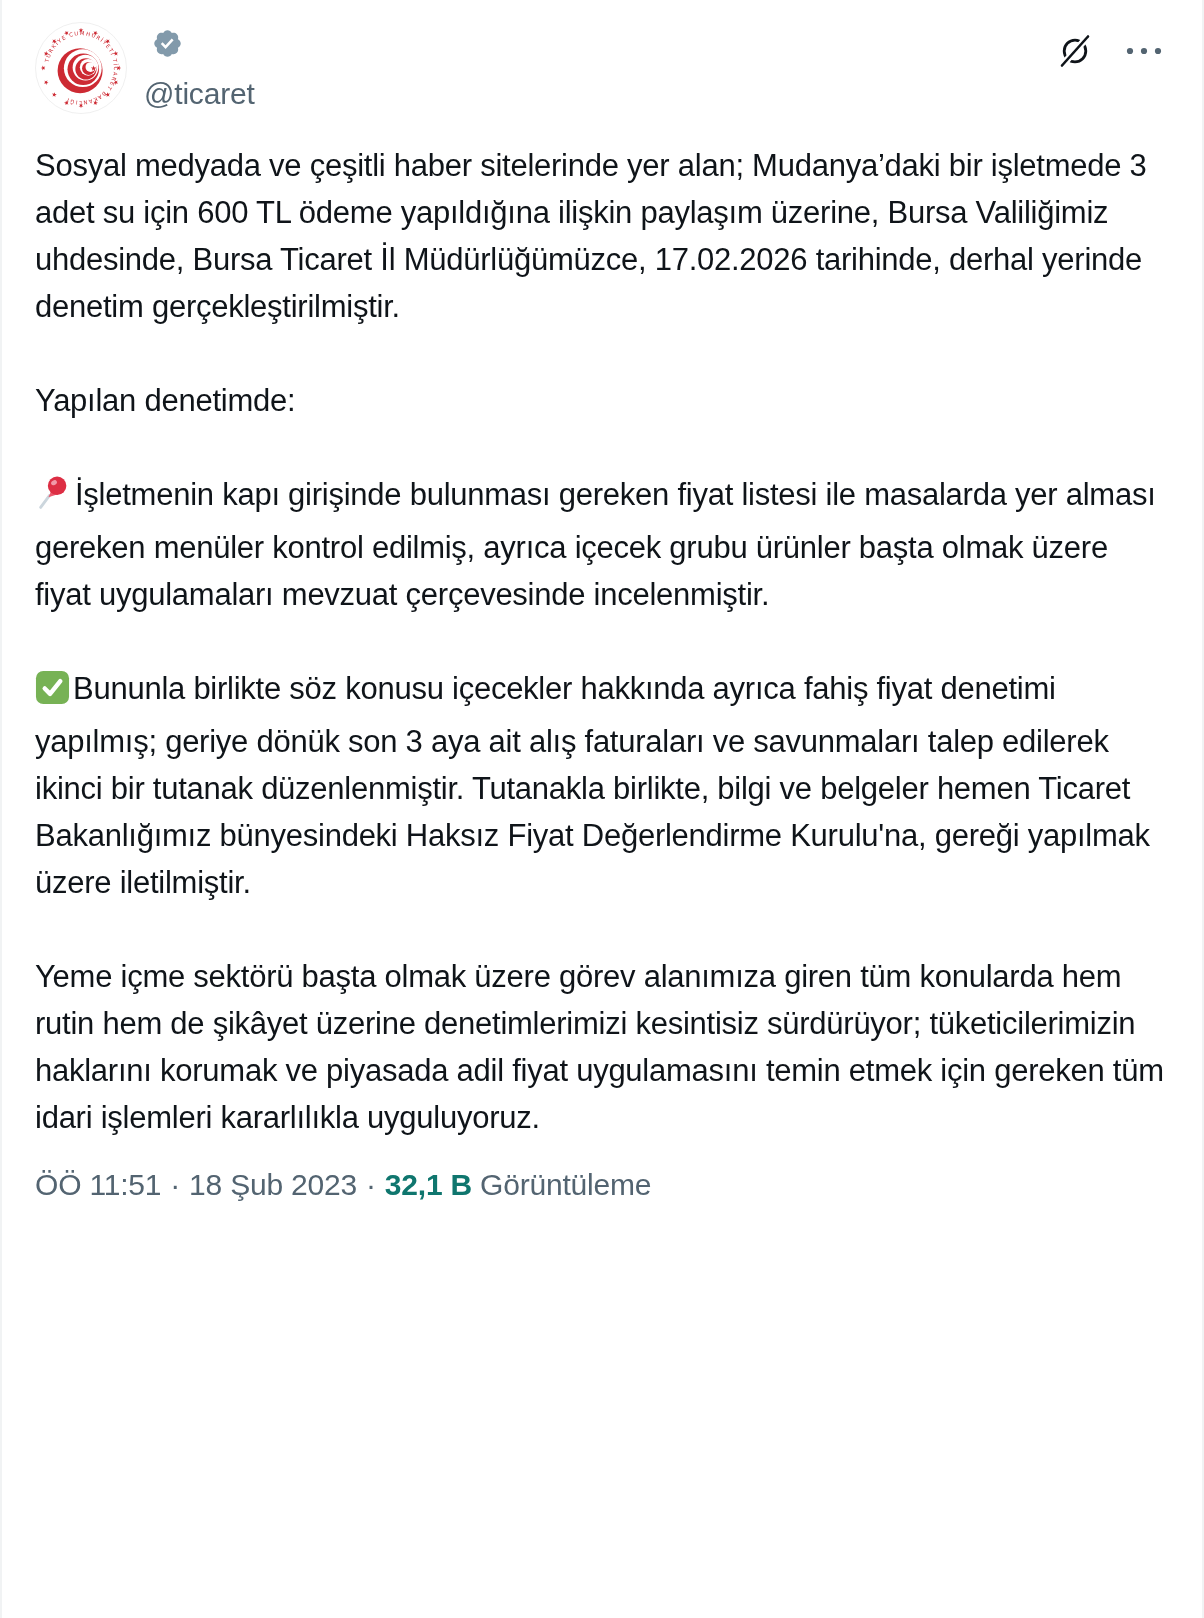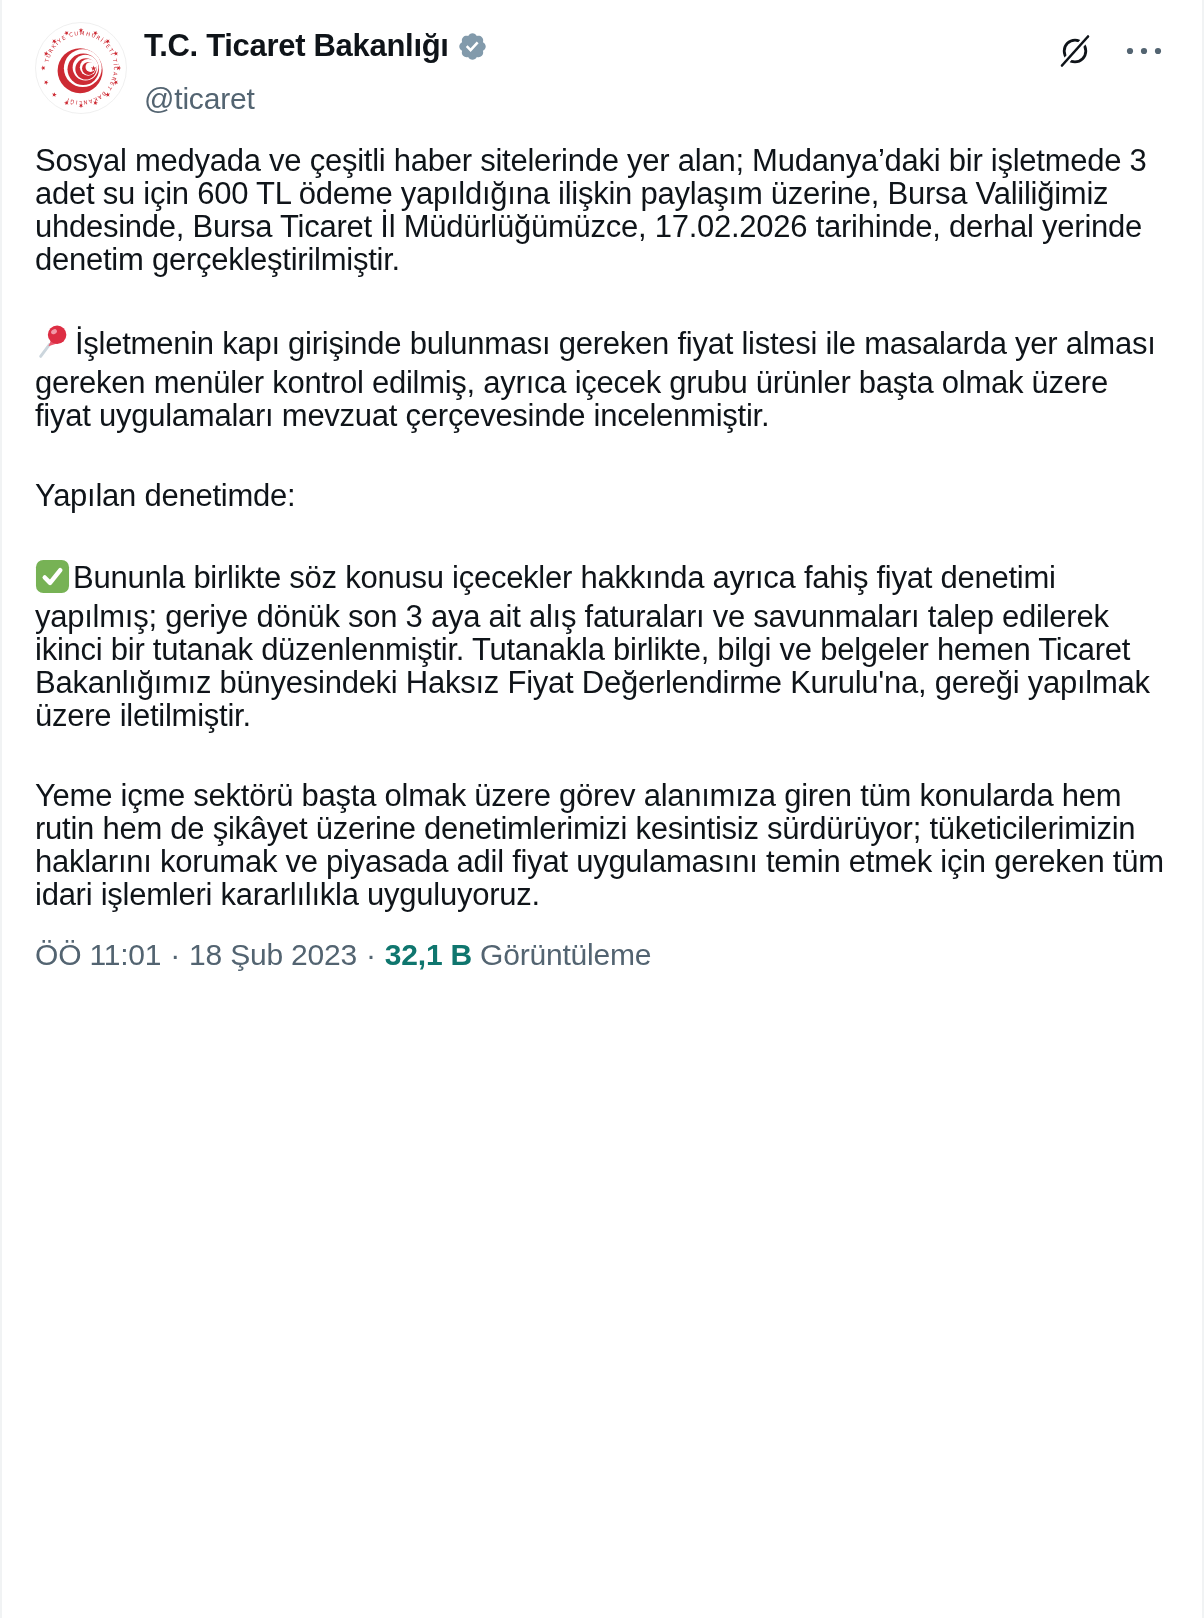--- a/index.html
+++ b/index.html
@@ -35,21 +35,21 @@
   .handle { font-size: 30px; color: #536471; margin-top: 18px; letter-spacing: -0.2px; }
   .header-actions {
     margin-left: auto; display: flex; align-items: center;
     gap: 32px; padding-top: 12px; padding-right: 4px;
   }
   .icon-btn { display: inline-flex; cursor: pointer; }
   
   .tweet-body { margin-top: 28px; }
   .tweet-body p {
     margin: 0 0 47px 0;
-    font-size: 31px; line-height: 33px; letter-spacing: -0.25px;
+    font-size: 31px; line-height: 47px; letter-spacing: -0.25px;
     color: #0f1419;
   }
   .tweet-body p:last-child { margin-bottom: 1px; }
   .emoji { display: inline-block; vertical-align: -6px; margin-right: 3px; }
   
   .tweet-meta {
     margin-top: 27px;
     font-size: 30px; color: #536471; letter-spacing: -0.2px;
   }
   .tweet-meta .sep { margin: 0 9px; }
@@ -95,21 +95,20 @@
         <circle cx="55.5" cy="51" r="11.8" fill="#cd2a33"></circle>
         <circle cx="58" cy="49.2" r="9.3" fill="#ffffff"></circle>
         <circle cx="58.5" cy="50.5" r="7.3" fill="#cd2a33"></circle>
         <circle cx="60.5" cy="49" r="5.5" fill="#ffffff"></circle>
         <polygon fill="#cd2a33" points="64,47.3 64.76,49.45 67.04,49.51 65.24,50.9 65.88,53.09 64,51.8 62.12,53.09 62.76,50.9 60.96,49.51 63.24,49.45"></polygon>
       </svg>
     </div>
 
     <div class="id-block">
       <div class="name-row">
-        <span class="display-name">T.C. Ticaret Bakanlığı</span>
         <span class="verified-badge">
           <svg viewBox="0 0 24 24" width="31" height="31">
             <path fill="#829aab" d="M22.25 12c0-1.43-.88-2.67-2.19-3.34.46-1.39.2-2.9-.81-3.91s-2.52-1.27-3.91-.81c-.66-1.31-1.91-2.19-3.34-2.19s-2.67.88-3.33 2.19c-1.4-.46-2.91-.2-3.92.81s-1.26 2.52-.8 3.91c-1.31.67-2.2 1.91-2.2 3.34s.89 2.67 2.2 3.34c-.46 1.39-.21 2.9.8 3.91s2.52 1.26 3.91.81c.67 1.31 1.91 2.19 3.34 2.19s2.68-.88 3.34-2.19c1.39.45 2.9.2 3.91-.81s1.27-2.52.81-3.91c1.31-.67 2.19-1.91 2.19-3.34zm-11.71 4.2L6.8 12.46l1.41-1.42 2.26 2.26 4.8-5.23 1.47 1.36-6.2 6.77z"></path>
           </svg>
         </span>
       </div>
       <div class="handle">@ticaret</div>
     </div>
 
     <div class="header-actions">
@@ -126,36 +125,36 @@
           <circle cx="20" cy="6" r="3.1" fill="#536471"></circle>
           <circle cx="34" cy="6" r="3.1" fill="#536471"></circle>
         </svg>
       </span>
     </div>
   </header>
 
   <div class="tweet-body">
     <p><span>Sosyal medyada ve çeşitli haber sitelerinde yer alan; Mudanya’daki bir işletmede 3 adet su için 600 TL ödeme yapıldığına ilişkin paylaşım üzerine, Bursa Valiliğimiz uhdesinde, Bursa Ticaret İl Müdürlüğümüzce, 17.02.2026 tarihinde, derhal yerinde denetim gerçekleştirilmiştir.</span></p>
 
+    <p><span>Yapılan denetimde:</span></p>
+
     <p><span class="emoji"><svg viewBox="0 0 36 36" width="37" height="37">
             <line x1="14" y1="21" x2="5.5" y2="32.5" stroke="#ccd6dd" stroke-width="2.8" stroke-linecap="round"></line>
             <path d="M13 22.5 L17.5 13 L26 18.5 Z" fill="#ea596e"></path>
             <circle cx="21.5" cy="11.5" r="9" fill="#dd2e44"></circle>
             <ellipse cx="18.5" cy="8.5" rx="3" ry="2.2" fill="#f4abba" transform="rotate(-30 18.5 8.5)" opacity="0.85"></ellipse>
           </svg></span><span>İşletmenin kapı girişinde bulunması gereken fiyat listesi ile masalarda yer alması gereken menüler kontrol edilmiş, ayrıca içecek grubu ürünler başta olmak üzere fiyat uygulamaları mevzuat çerçevesinde incelenmiştir.</span></p>
-
-    <p><span>Yapılan denetimde:</span></p>
 
 
 
     <p><span class="emoji"><svg viewBox="0 0 36 36" width="35" height="35">
             <rect x="1" y="1" width="34" height="34" rx="7.5" fill="#77b255"></rect>
             <path d="M10 19 L15.5 24.5 L26 11.5" fill="none" stroke="#ffffff" stroke-width="4.6" stroke-linecap="round" stroke-linejoin="round"></path>
           </svg></span><span>Bununla birlikte söz konusu içecekler hakkında ayrıca fahiş fiyat denetimi yapılmış; geriye dönük son 3 aya ait alış faturaları ve savunmaları talep edilerek ikinci bir tutanak düzenlenmiştir. Tutanakla birlikte, bilgi ve belgeler hemen Ticaret Bakanlığımız bünyesindeki Haksız Fiyat Değerlendirme Kurulu'na, gereği yapılmak üzere iletilmiştir.</span></p>
 
     <p><span>Yeme içme sektörü başta olmak üzere görev alanımıza giren tüm konularda hem rutin hem de şikâyet üzerine denetimlerimizi kesintisiz sürdürüyor; tüketicilerimizin haklarını korumak ve piyasada adil fiyat uygulamasını temin etmek için gereken tüm idari işlemleri kararlılıkla uyguluyoruz.</span></p>
   </div>
 
   <footer class="tweet-meta">
-    <span>ÖÖ 11:01</span><span class="sep">·</span><span>18 Şub 2023</span><span class="sep">·</span><span class="views-count">32,1 B</span><span class="views-label">Görüntüleme</span>
+    <span>ÖÖ 11:51</span><span class="sep">·</span><span>18 Şub 2023</span><span class="sep">·</span><span class="views-count">32,1 B</span><span class="views-label">Görüntüleme</span>
   </footer>
 
 </div>
 
 </body></html>

